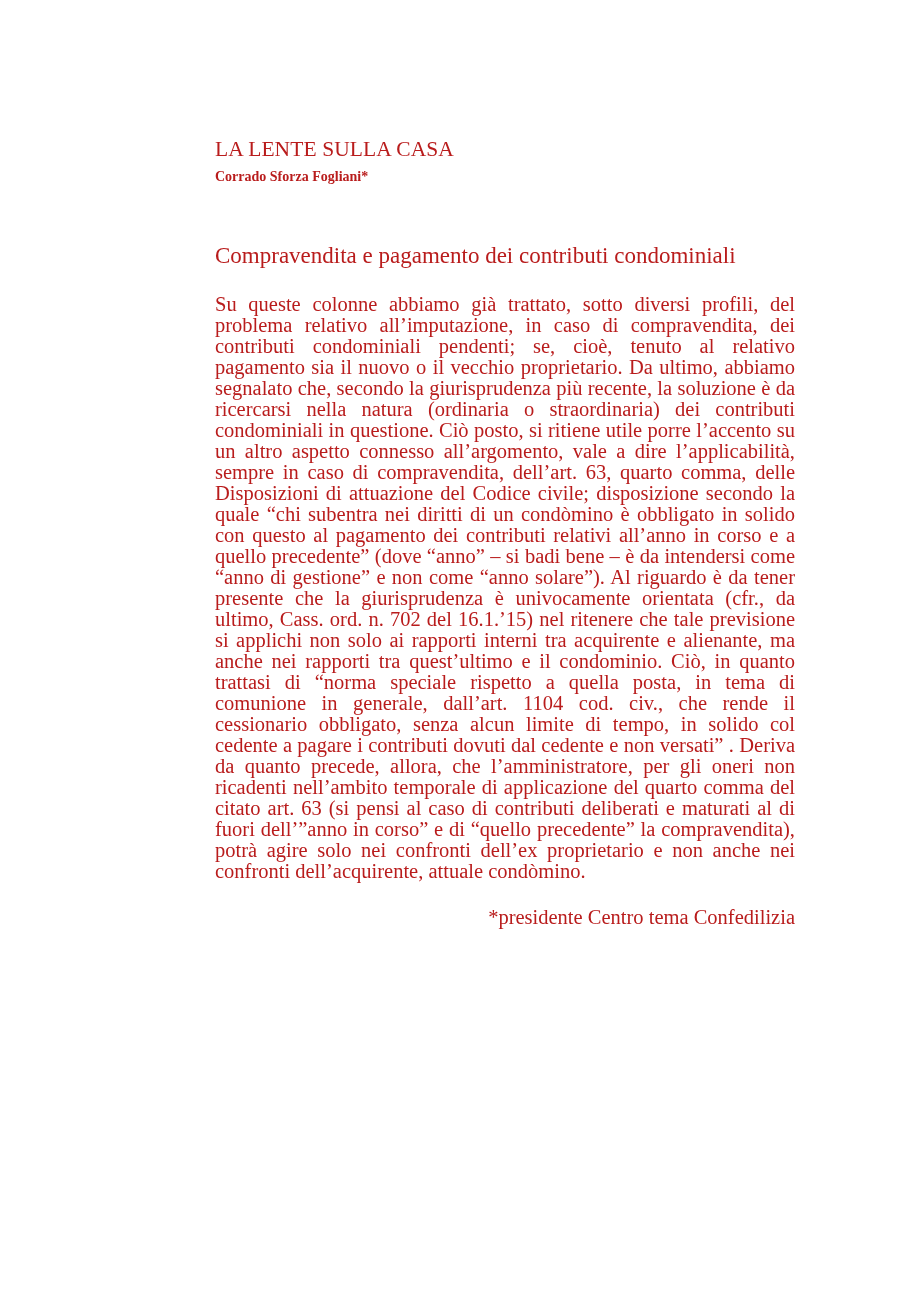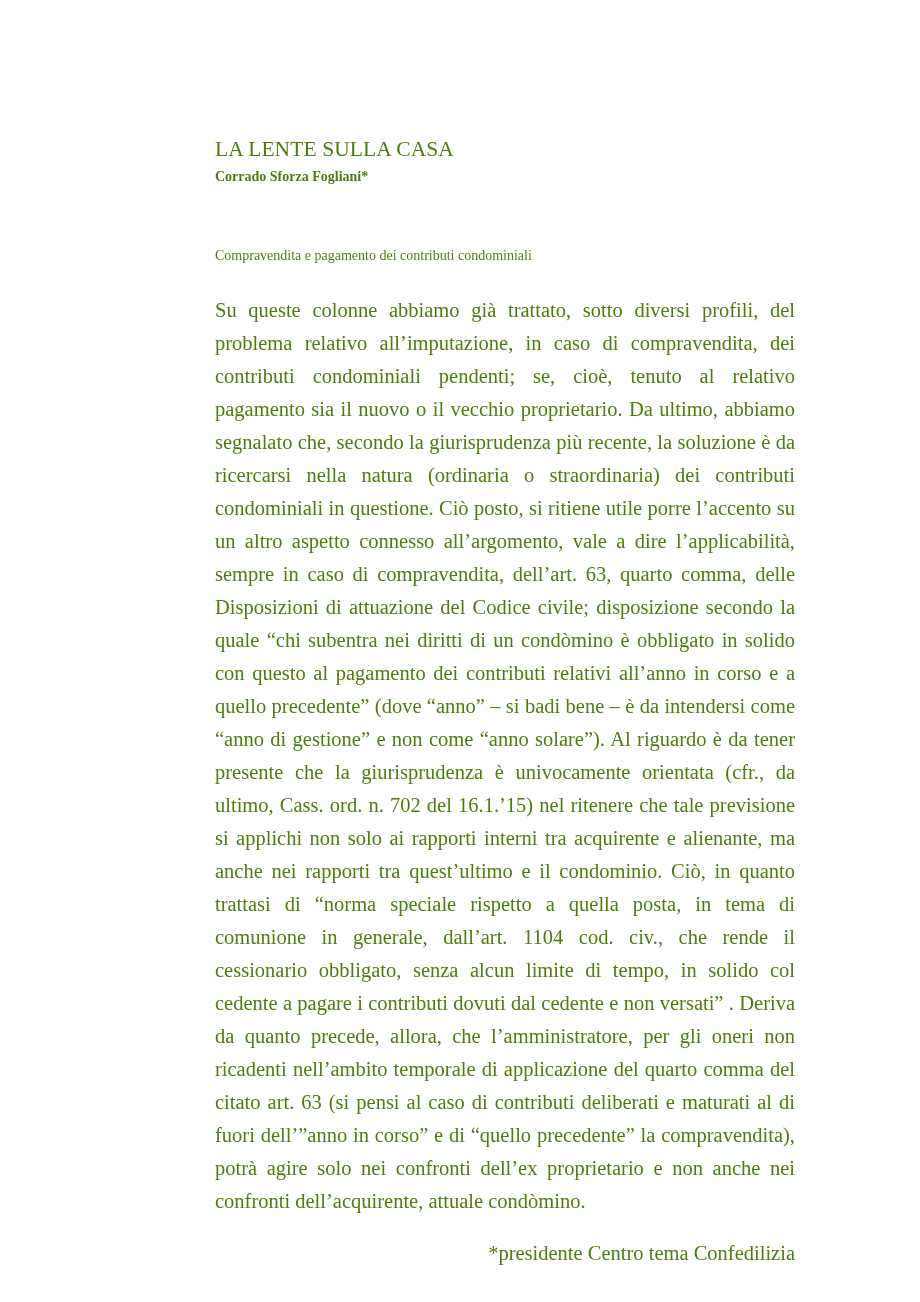--- a/index.html
+++ b/index.html
@@ -7,21 +7,21 @@
     padding: 0;
     background: #ffffff;
   }
   .page {
     position: relative;
     width: 920px;
     height: 1302px;
     background: #ffffff;
     overflow: hidden;
     font-family: "Liberation Serif", "DejaVu Serif", serif;
-    color: #4d7c0f;
+    color: #b91c1c;
     -webkit-font-smoothing: antialiased;
   }
   .content {
     position: absolute;
     left: 215px;
     top: 0;
     width: 580px;
   }
 
   
@@ -37,30 +37,30 @@
   .masthead-author {
     font-size: 14px;
     line-height: 27px;
     white-space: nowrap;
     font-weight: bold;
   }
 
   
   .subject {
     margin-top: 53px;
-    font-size: 14px;
+    font-size: 23px;
     line-height: 26px;
     white-space: nowrap;
   }
 
   
   .body-copy {
     margin-top: 25px;
     font-size: 20.5px;
-    line-height: 33px;
+    line-height: 21px;
     text-align: justify;
     text-justify: inter-word;
     hyphens: none;
   }
   .body-copy p {
     margin: 0;
   }
 
   
   .signature {

